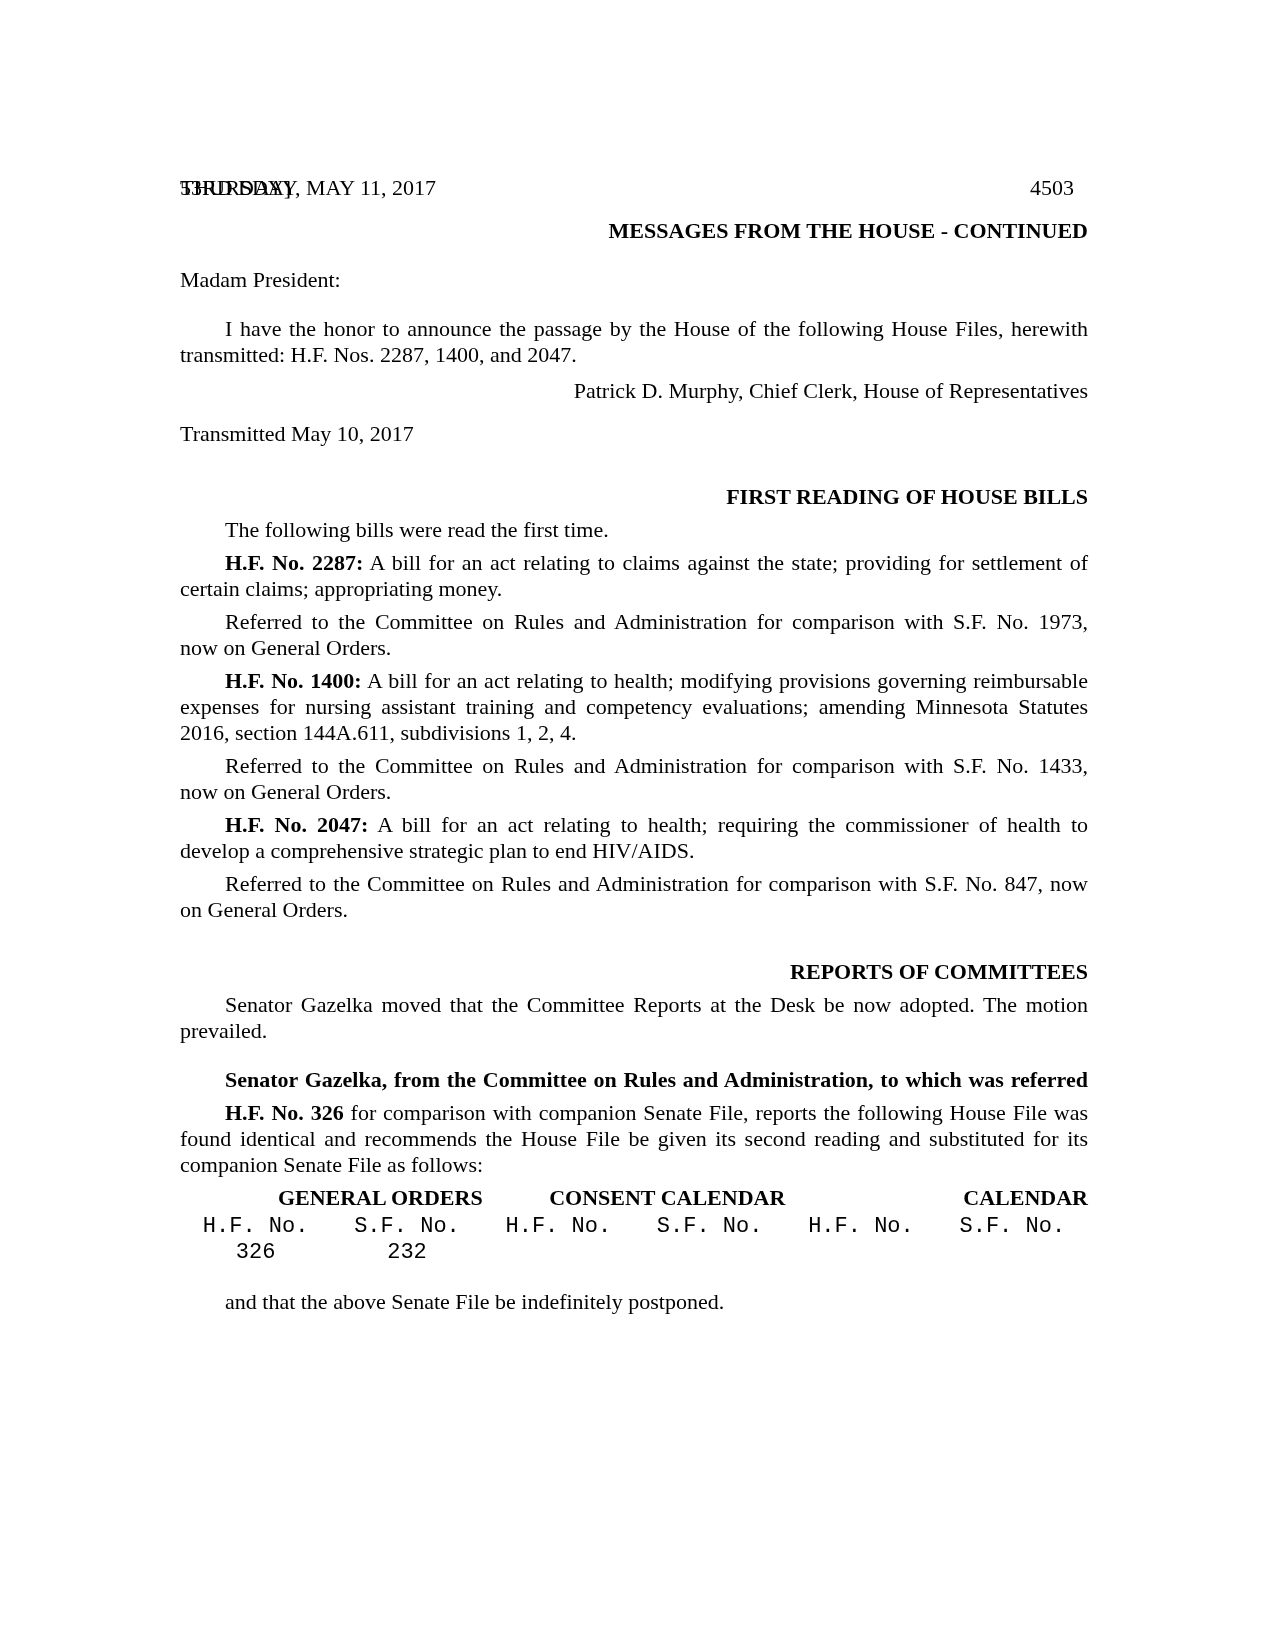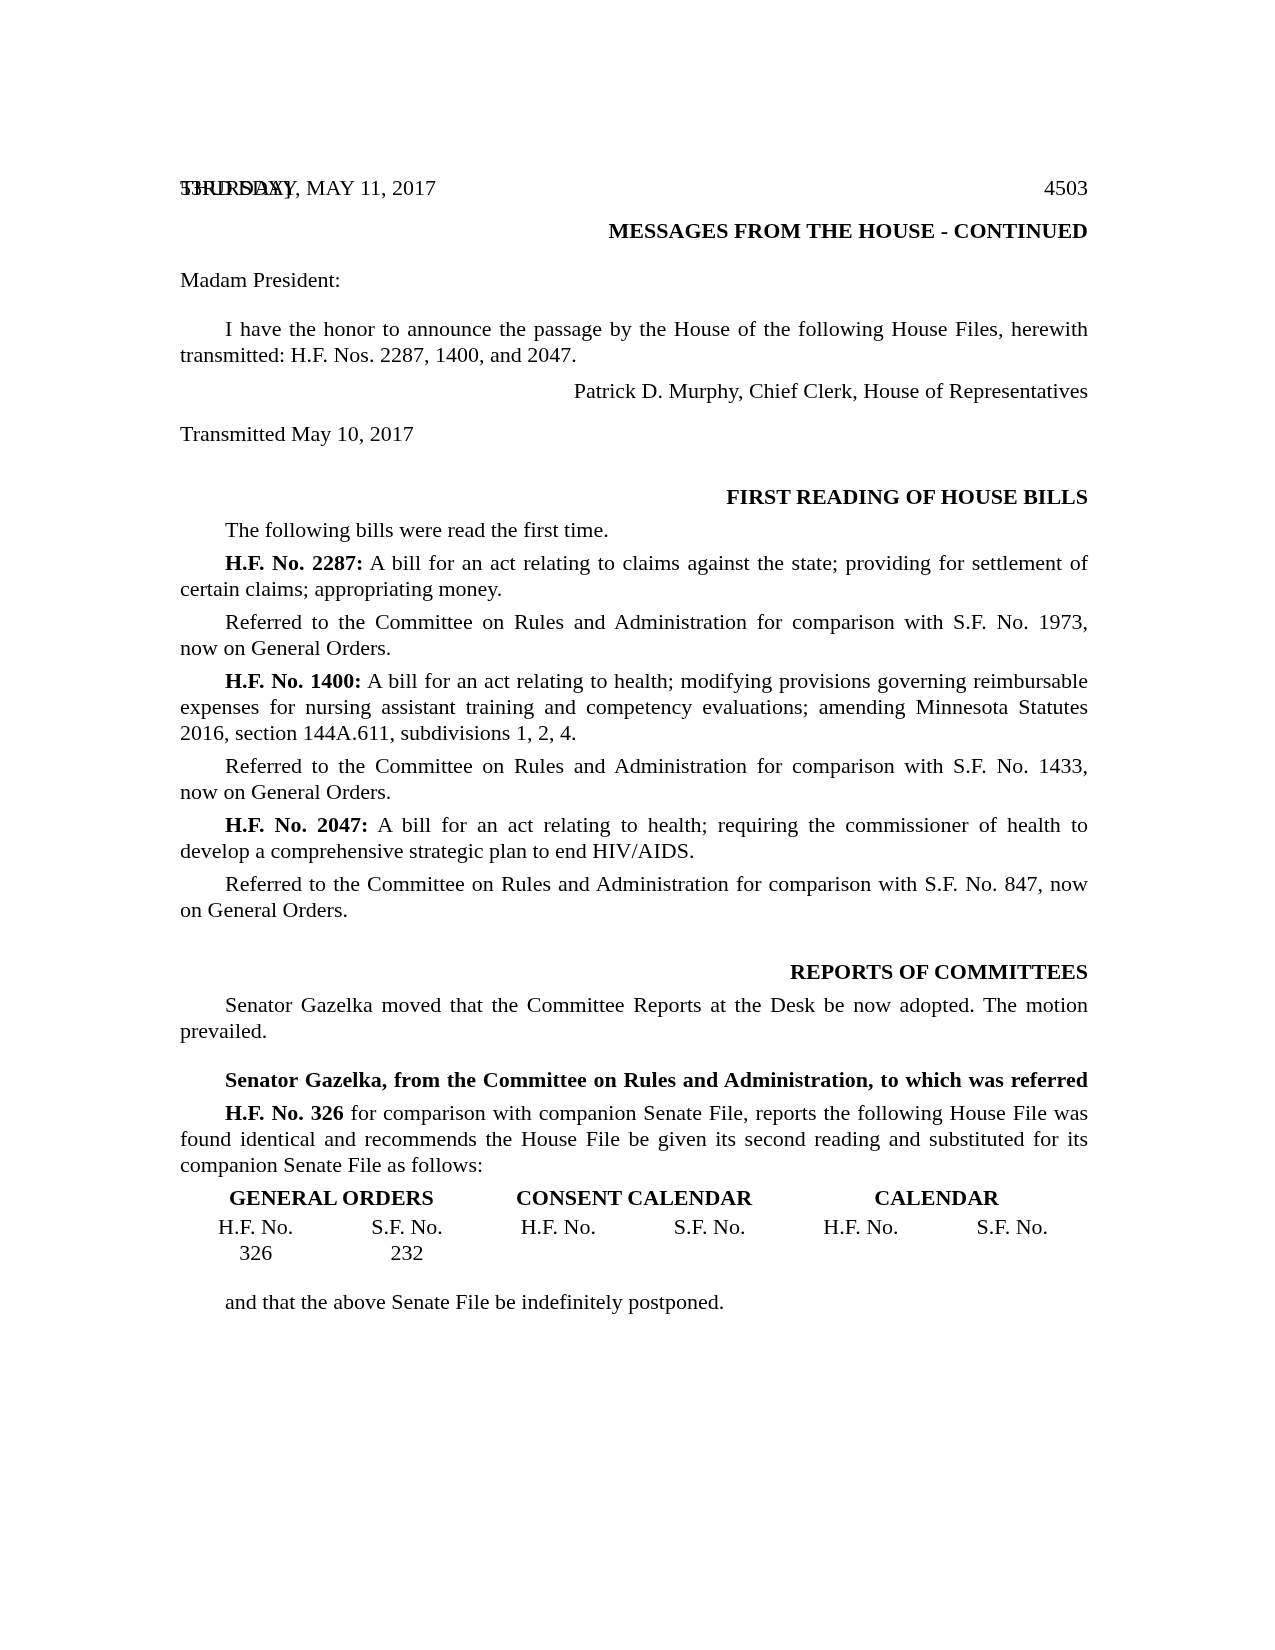--- a/index.html
+++ b/index.html
@@ -7,37 +7,37 @@
     width: 1275px; height: 1650px;
     background: #ffffff; color: #000000;
     font-family: "Liberation Serif", "DejaVu Serif", serif;
     font-size: 22px; line-height: 26px;
     overflow: hidden;
   }
   .content { padding: 175px 187px 0 180px; width: 908px; }
   p, div, h1, h2 { margin: 0; padding: 0; font-size: 22px; line-height: 26px; }
   .hdr { position: relative; text-align: left; }
   .hdr-left { position: absolute; left: 0; }
-  .hdr-right { position: absolute; right: 0; }
+  .hdr-right { position: absolute; right: 14px; }
   .heading { font-weight: bold; text-align: right; }
   .bold { font-weight: bold; }
   .right { text-align: right; }
   .indent { text-indent: 45px; }
   .j { text-align: justify; text-align-last: justify; }
   .mt3  { margin-top: 3px; }
   .mt17 { margin-top: 17px; }
   .mt21 { margin-top: 7px; }
   .mt22 { margin-top: 10px; }
   .mt23 { margin-top: 23px; }
   .mt36 { margin-top: 36px; }
   .mt37 { margin-top: 37px; }
   .caltable { display: flex; }
   .tgroup { width: 33.333%; }
-  .tgh { font-weight: bold; text-align: center; }
-  .tcols { display: flex; }
+  .tgh { font-weight: bold; text-align: right; }
+  .tcols { display: flex; font-family: Liberation Mono, monospace; }
   .tc { width: 50%; text-align: center; }
 </style>
 </head>
 <body>
 
 <div class="content">
 
   <div class="hdr">
     <span class="hdr-left">53RD DAY]</span>
     <span>THURSDAY, MAY 11, 2017</span>

